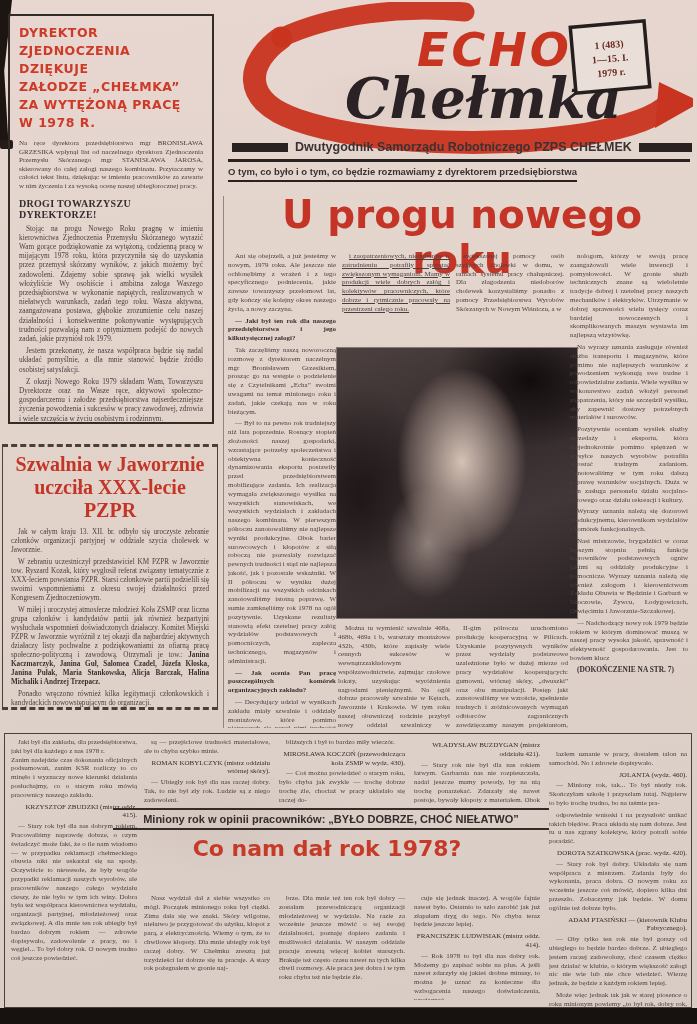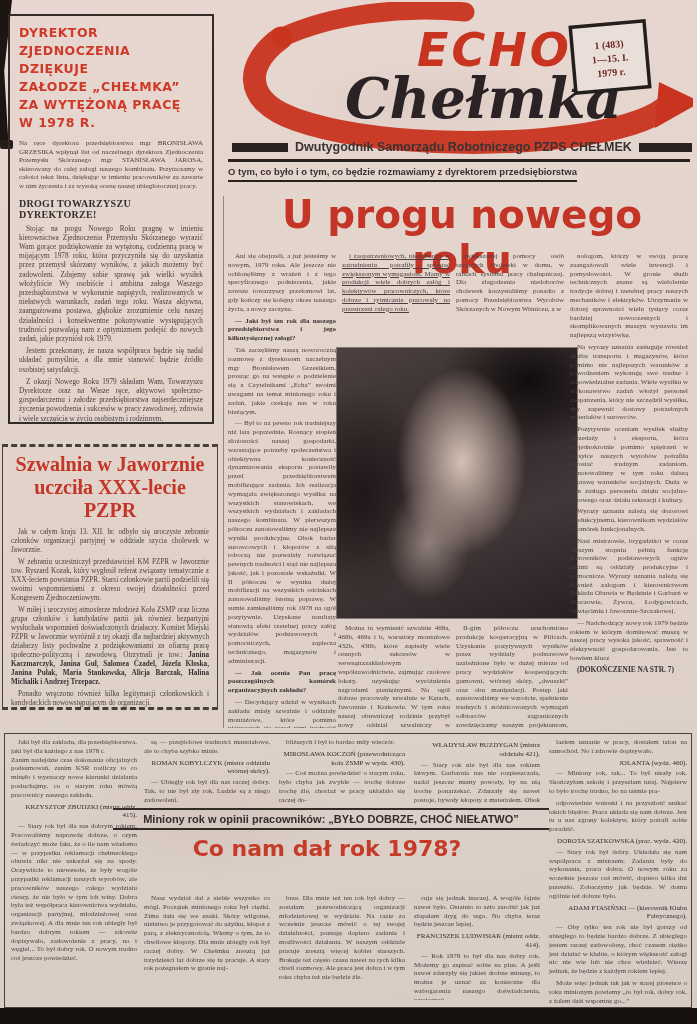--- a/index.html
+++ b/index.html
@@ -180,21 +180,21 @@
       <p>Nasz wydział dał z siebie wszystko co mógł. Początek minionego roku był ciężki. Zima dała się we znaki. Skóry wilgotne, niełatwo je przygotować do użytku, kłopot z parą, z elektrycznością. Wiemy o tym, że to chwilowe kłopoty. Dla mnie ubiegły rok był raczej dobry. W Chełmku zresztą już trzydzieści lat dobrze się tu pracuje. A stary rok pożegnałem w gronie naj-</p>
     </div>
     <div class="abs t" style="left:274px;top:160px;width:126px;height:106px;">
       <p>brze. Dla mnie też ten rok był dobry — zostałam przewodniczącą organizacji młodzieżowej w wydziale. Na razie za wcześnie jeszcze mówić o tej swojej działalności, poznaję dopiero zadania i możliwości działania. W naszym oddziale pracuje zresztą więcej kobiet starszych. Brakuje też często czasu nawet na tych kilka chwil rozmowy. Ale praca jest dobra i w tym roku chyba też nie będzie źle.</p>
     </div>
     <div class="abs t" style="left:409px;top:160px;width:126px;height:106px;">
       <p>cuje się jednak inaczej. A wogóle fajnie nawet było. Ostatnio to szło zarobić jak już złapałam dryg do tego. No chyba teraz będzie jeszcze lepiej.</p>
       <p class="speaker">FRANCISZEK LUDWISIAK (mistrz oddz. 414).</p>
       <p>— Rok 1978 to był dla nas dobry rok. Możemy go zapisać sobie na plus. A jeśli nawet zdarzyły się jakieś drobne minusy, to można je uznać za konieczne dla wzbogacenia naszego doświadczenia, wyciągnąć</p>
     </div>
-    <div class="abs t" style="left:544px;top:4px;width:138px;height:266px;">
+    <div class="abs t" style="left:544px;top:16px;width:138px;height:266px;">
       <p>lazłem uznanie w pracy, dostałem talon na samochód. No i zdrowie dopisywało.</p>
       <p class="speaker">JOLANTA (wydz. 460).</p>
       <p>— Miniony rok, tak... To był niezły rok. Skończyłam szkołę i przyszłam tutaj. Najpierw to było trochę trudno, bo na taśmie pra-</p>
       <p>odpowiednie wnioski i na przyszłość unikać takich błędów. Praca układa się nam dobrze. Jest tu u nas zgrany kolektyw, który potrafi sobie poradzić.</p>
       <p class="speaker">DOROTA SZATKOWSKA (prac. wydz. 420).</p>
       <p>— Stary rok był dobry. Układała się nam współpraca z mistrzem. Zadania były do wykonania, praca dobra. O nowym roku za wcześnie jeszcze coś mówić, dopiero kilka dni przeszło. Zobaczymy jak będzie. W domu ogólnie też dobrze było.</p>
       <p class="speaker">ADAM PTASIŃSKI — (kierownik Klubu Fabrycznego).</p>
       <p>— Oby tylko ten rok nie był gorszy od ubiegłego to będzie bardzo dobrze. Z ubiegłego jestem raczej zadowolony, choć czasem ciężko jest działać w klubie, o którym większość załogi nic nie wie lub nie chce wiedzieć. Wierzę jednak, że będzie z każdym rokiem lepiej.</p>
       <p class="nomar">Może więc jednak tak jak w starej piosence o roku minionym powiemy „to był rok, dobry rok, z żalem dziś wspomnę go...”</p>
 

